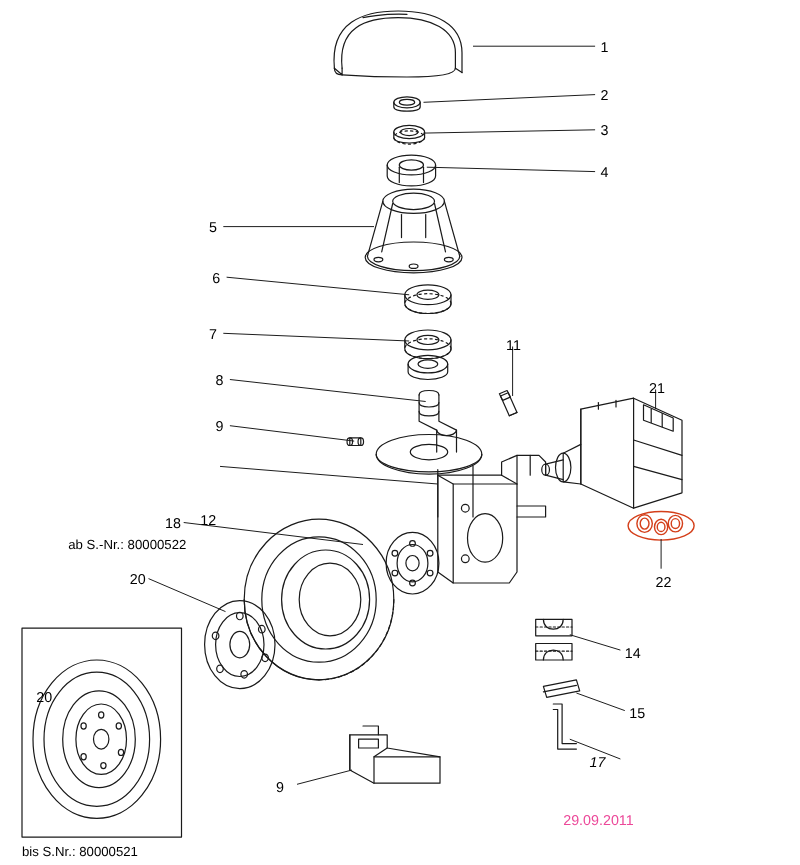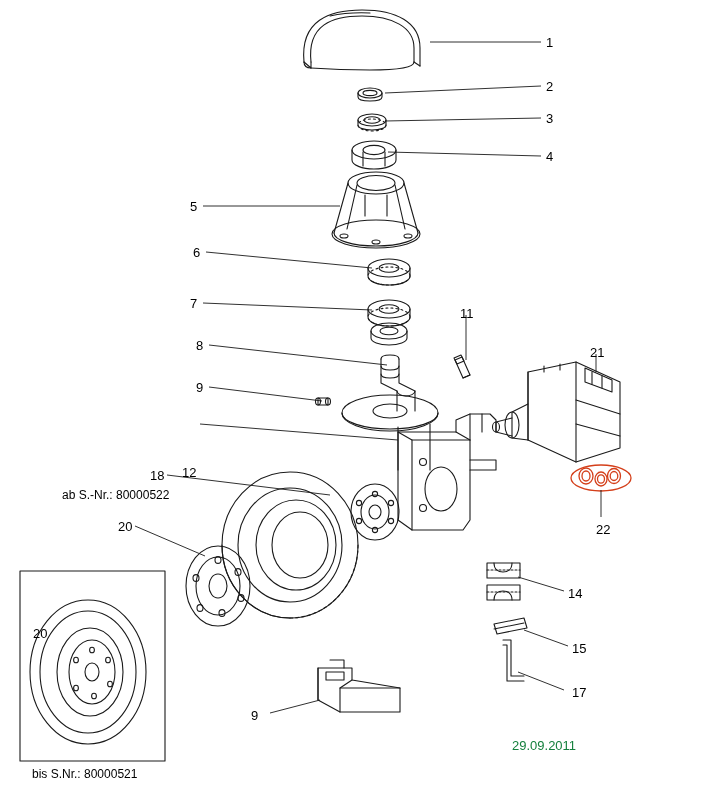--- a/index.html
+++ b/index.html
@@ -37,21 +37,21 @@
     font-family: "Liberation Sans", sans-serif;
     font-size: 12px;
     color: #000000;
     white-space: nowrap;
     line-height: 1;
   }
   .datestamp {
     position: absolute;
     font-family: "Liberation Sans", sans-serif;
     font-size: 13px;
-    color: #15803d;
+    color: #ec4899;
     white-space: nowrap;
   }
 </style>
 </head>
 <body>
 
 <div id="sheet">
 
   <svg id="art" viewBox="0 0 727 786">
     <g fill="none" stroke="#1a1a1a" stroke-width="1.1" stroke-linejoin="round" stroke-linecap="round">
@@ -298,28 +298,28 @@
       <div class="lbl" style="left: 190px; top: 200px;">5</div>
       <div class="lbl" style="left: 193px; top: 246px;">6</div>
       <div class="lbl" style="left: 190px; top: 297px;">7</div>
       <div class="lbl" style="left: 196px; top: 339px;">8</div>
       <div class="lbl" style="left: 196px; top: 381px;">9</div>
       <div class="lbl" style="left: 182px; top: 418px; margin-top: 48px;">12</div>
       <div class="lbl" style="left: 460px; top: 307px;">11</div>
       <div class="lbl" style="left: 568px; top: 587px; text-align: center;">14</div>
       <div class="lbl" style="left: 572px; top: 642px; text-align: right;">15</div>
       <div class="lbl" style="left: 251px; top: 709px;">9</div>
-      <div class="lbl" style="left: 572px; top: 686px;">17</div>
+      <div class="lbl" style="left: 536px; top: 686px; font-style: italic;">17</div>
       <div class="lbl" style="left: 150px; top: 469px; text-align: center;">18</div>
       <div class="lbl" style="left: 118px; top: 520px;">20</div>
       <div class="lbl" style="left: 33px; top: 591px; margin-top: 36px;">20</div>
       <div class="lbl" style="left: 590px; top: 346px;">21</div>
       <div class="lbl" style="left: 596px; top: 523px;">22</div>
     </div>
 
   <div id="notes-layer">
       <div class="note" style="left: 62px; top: 489px;">ab S.-Nr.: 80000522</div>
-      <div class="note" style="left: 32px; top: 768px;">bis S.Nr.: 80000521</div>
+      <div class="note" style="left: 20px; top: 768px;">bis S.Nr.: 80000521</div>
     </div>
 
   <div class="datestamp" style="left:512px; top:738px;">29.09.2011</div>
 
 </div>
 
 </body></html>

